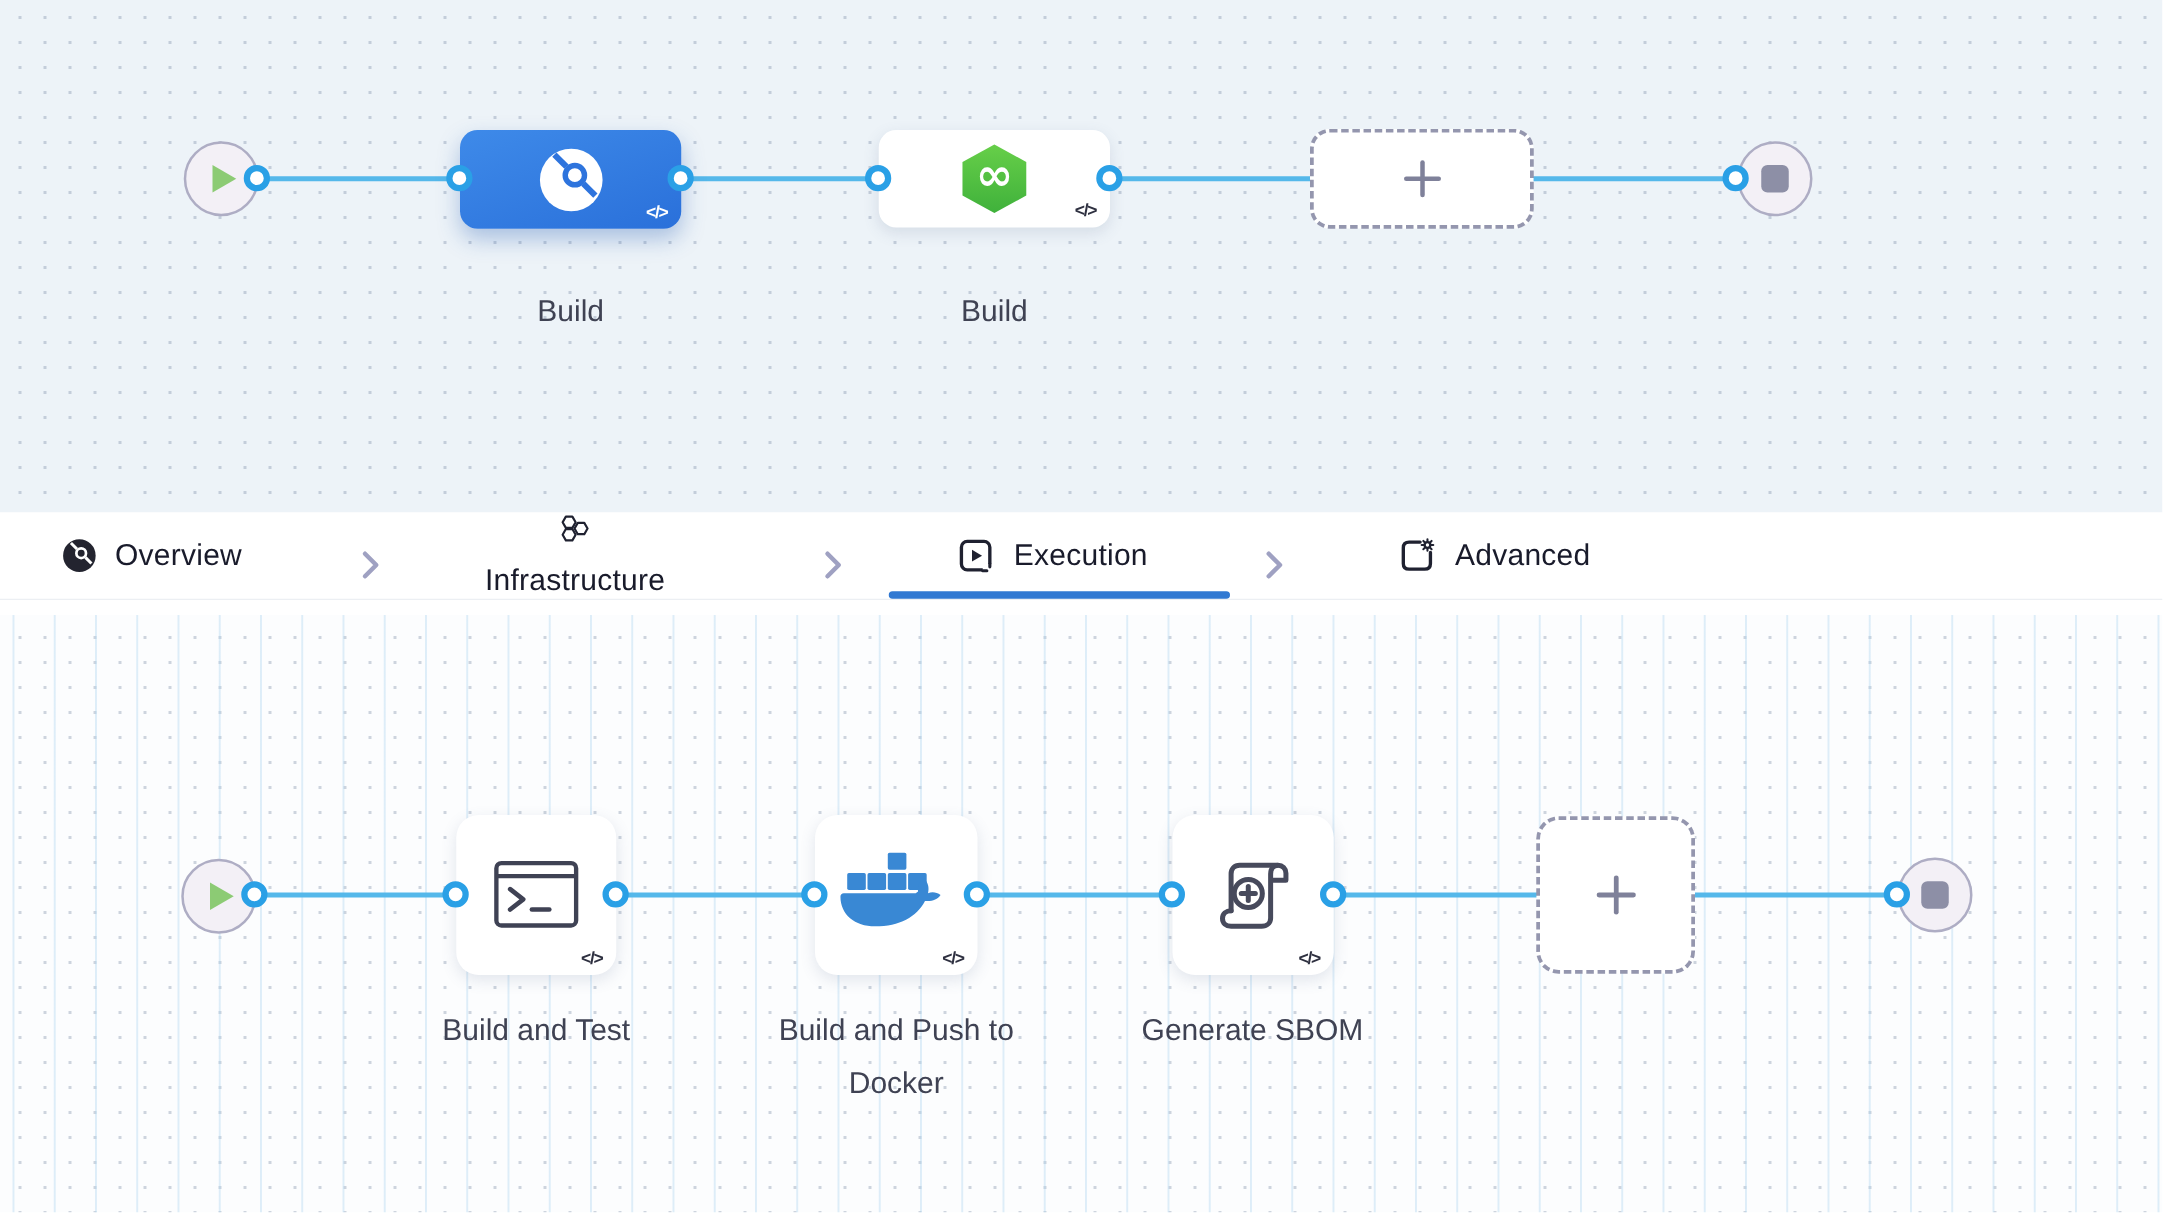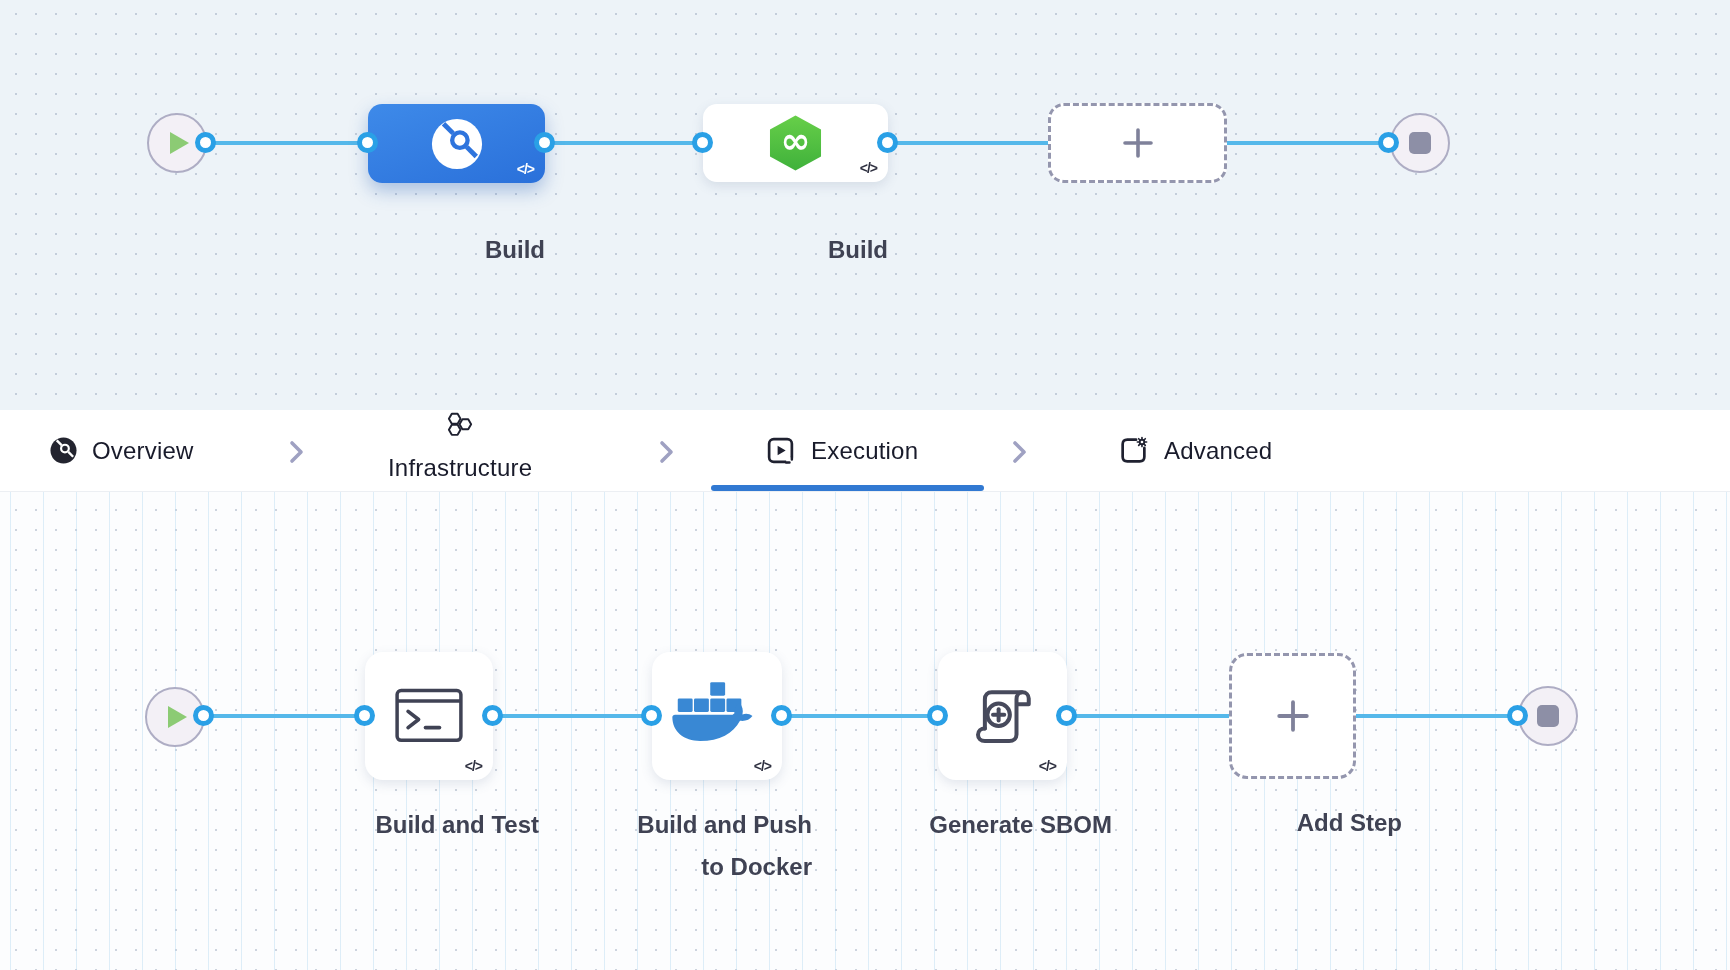--- a/index.html
+++ b/index.html
@@ -18,21 +18,21 @@
     background-color: #fcfdfe;
     background-image:
       linear-gradient(to right, rgba(176,214,240,0.40) 1.5px, transparent 1.5px),
       radial-gradient(circle, #cdd4de 1.3px, transparent 1.5px);
     background-size: 33px 100%, 20px 20px;
     background-position: 10px 0, 6px 8px;
   }
 
   
   .tabbar {
-    position: absolute; left: 0; top: 410px; width: 1730px; height: 82px;
+    position: absolute; left: 0; top: 410px; width: 1730px; height: 70px;
     background: #ffffff; border-bottom: 1px solid #eceff3;
   }
   .tab {
     position: absolute; top: 0; height: 100%;
     display: flex; align-items: center; gap: 15px;
     color: #191b2b; font-size: 24px; letter-spacing: 0.2px; cursor: pointer;
   }
   .tab .tab-label { white-space: nowrap; }
   .tab-chevron { position: absolute; top: 28px; }
   .tab-underline {
@@ -90,22 +90,22 @@
   .hexagon {
     width: 58px; height: 56px;
     clip-path: polygon(50% 1%, 94% 26%, 94% 74%, 50% 99%, 6% 74%, 6% 26%);
     background: linear-gradient(180deg, #67cf49 0%, #3fb13b 100%);
     display: flex; align-items: center; justify-content: center;
   }
   .infinity { color: #ffffff; font-size: 36px; font-weight: 700; line-height: 1; margin-top: -4px; font-family: "DejaVu Sans", sans-serif; }
 
   
   .node-label {
-    position: absolute; z-index: 1; text-align: right;
-    color: #3f4253; font-size: 24px; line-height: 42px; font-weight: bold;
+    position: absolute; z-index: 1; text-align: center;
+    color: #3f4253; font-size: 24px; line-height: 42px;
   }
 </style>
 </head>
 <body>
 
 <div class="canvas-top">
 
   <div class="flow-line" style="left:206px; top:141px; width:1183px;"></div>
 
   <div class="round-node" style="left:147px; top:113px;">
@@ -269,14 +269,13 @@
   <div class="port" style="left:482px; top:213px;"></div>
   <div class="port" style="left:641px; top:213px;"></div>
   <div class="port" style="left:771px; top:213px;"></div>
   <div class="port" style="left:927px; top:213px;"></div>
   <div class="port" style="left:1056px; top:213px;"></div>
   <div class="port" style="left:1507px; top:213px;"></div>
 
   <div class="node-label" style="left:622px; width:190px; top:312px;">Build and Push to Docker</div>
   <div class="node-label" style="left:319px; width:220px; top:312px;">Build and Test</div>
   <div class="node-label" style="left:892px; width:220px; top:312px;">Generate SBOM</div>
-  <div class="node-label" style="left:1182px; width:220px; top:310px;">Add Step</div>
 </div>
 
 </body></html>

